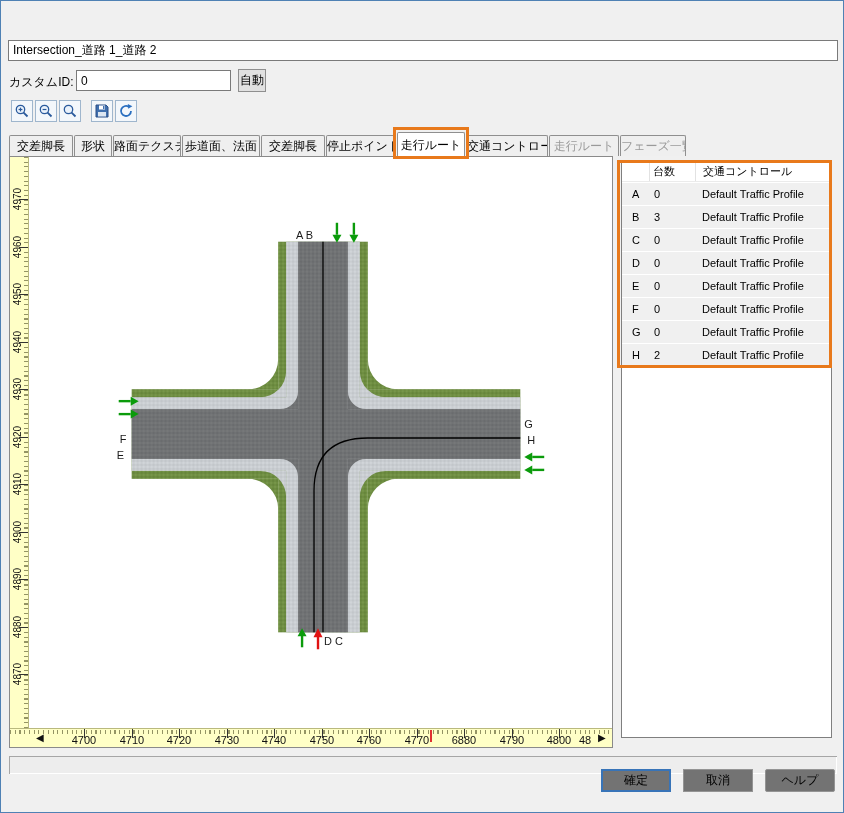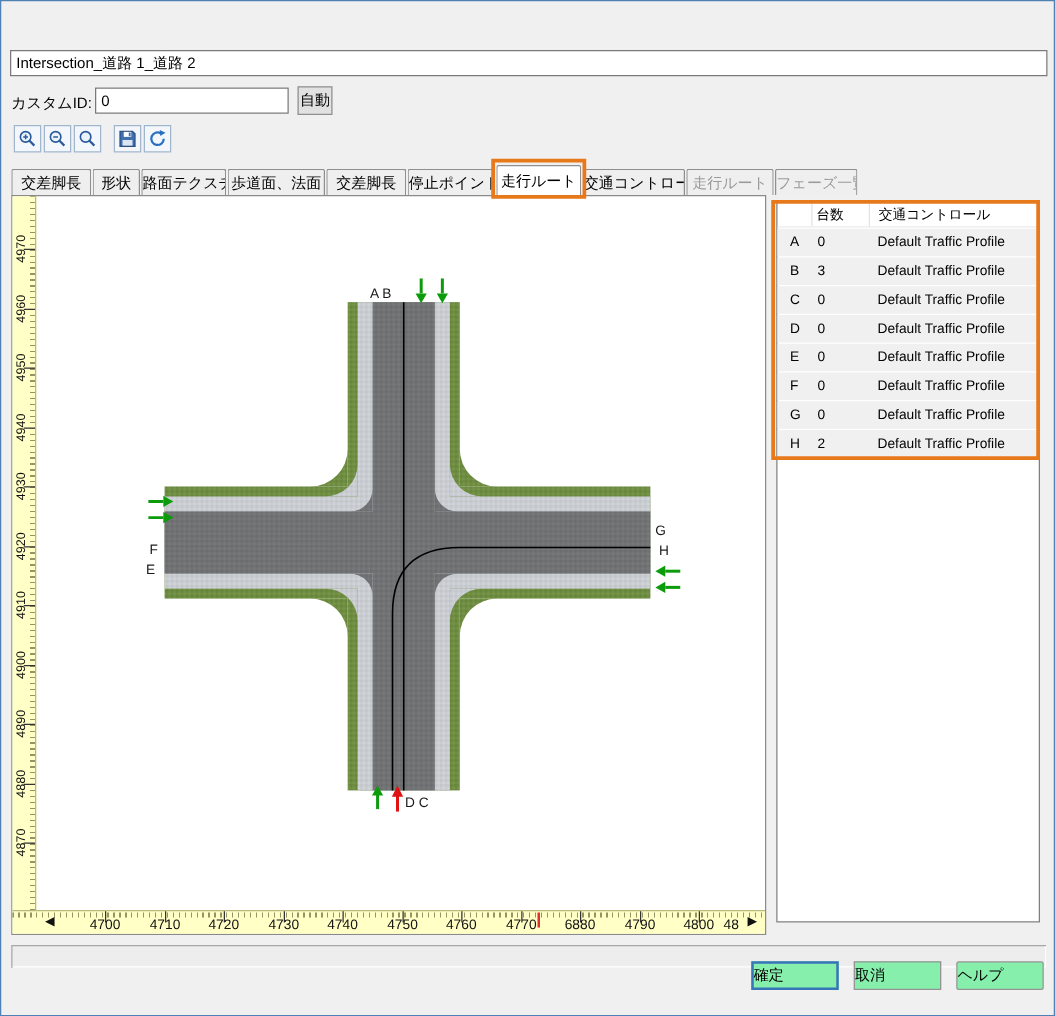--- a/index.html
+++ b/index.html
@@ -53,21 +53,21 @@
   .t-row { display: flex; height: 22px; margin-top: 1px; background: #f0f0f0; font-size: 11px; align-items: center; }
   .td1 { width: 27px; padding-left: 10px; }
   .td2 { width: 46px; padding-left: 5px; }
   .td3 { flex: 1; padding-left: 7px; }
 
   .annotation { position: absolute; border: 3px solid #e8791b; z-index: 20; pointer-events: none; background: transparent; }
   #tab-annotation { left: 392px; top: 126px; width: 76px; height: 32px; }
   #table-annotation { left: 616px; top: 159px; width: 215px; height: 208px; }
 
   .statusbar { position: absolute; left: 8px; top: 755px; width: 828px; height: 18px; background: #ededed; box-shadow: inset 1px 1px 0 #a6a6a6, inset -1px -1px 0 #ffffff; }
-  .btn { position: absolute; top: 768px; width: 70px; height: 23px; background: #86efac; border: 1px solid #949494; font-size: 12px; line-height: 21px; }
+  .btn { position: absolute; top: 768px; width: 70px; height: 23px; background: #737373; border: 1px solid #949494; font-size: 12px; text-align: center; line-height: 21px; }
   .btn.default { border: 2px solid #3874b8; line-height: 19px; }
   #btn-confirm { left: 600px; }
   #btn-cancel { left: 682px; }
   #btn-help { left: 764px; border-radius: 2px; }
 </style>
 </head>
 <body>
 
 <div class="window">
 

